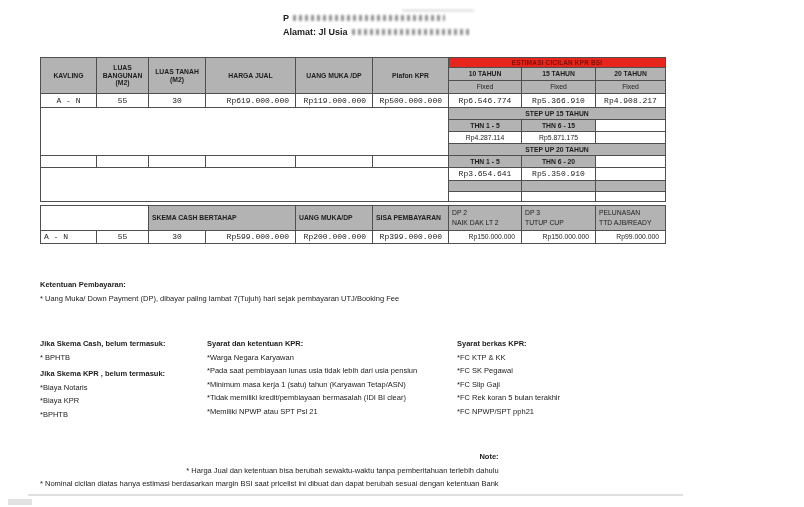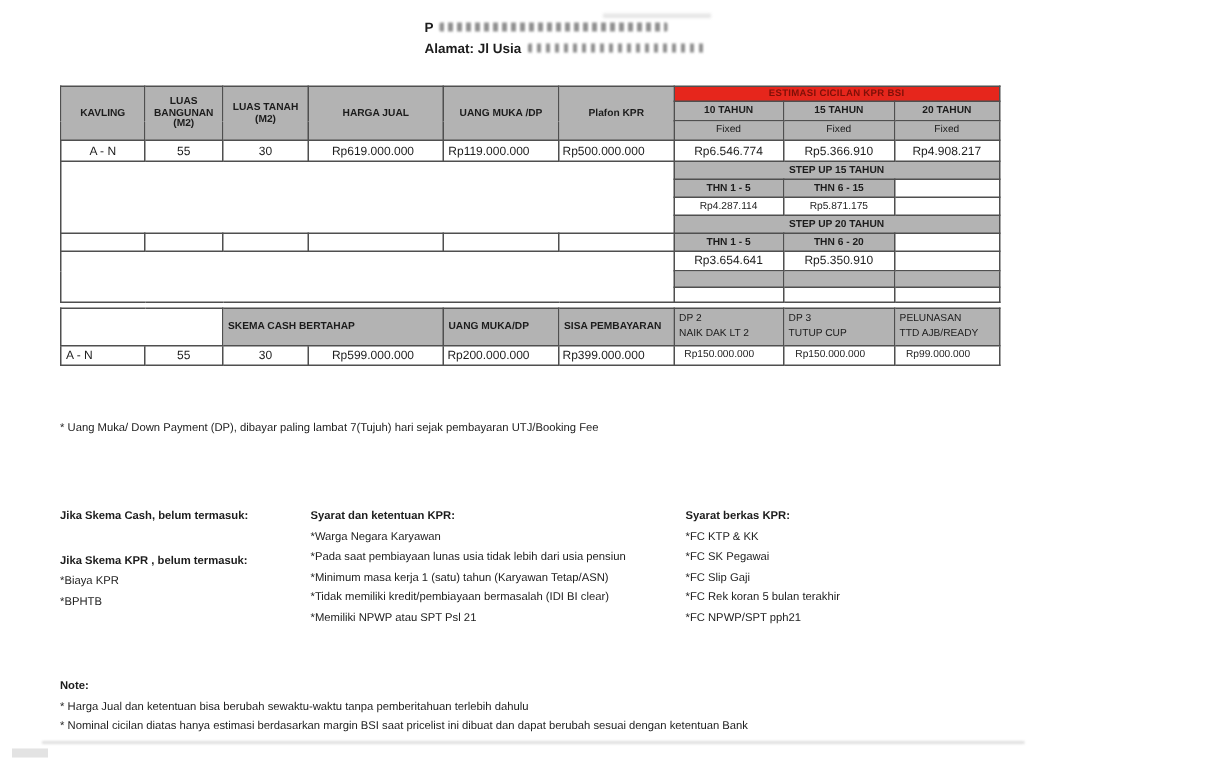--- a/index.html
+++ b/index.html
@@ -16,35 +16,35 @@
   .redacted.r2 { width: 118px; }
 
   table { border-collapse: collapse; table-layout: fixed; position: absolute; left: 40px; }
   #tbl-price { top: 57px; }
   #tbl-cash  { top: 205px; }
   td, th { border: 1px solid #4f4f4f; padding: 0 2px; font-size: 6.8px; line-height: 1.15;
            overflow: hidden; white-space: nowrap; vertical-align: middle; text-align: center; }
   th { font-weight: bold; }
   .gray { background: #b3b3b3; }
   .red-band { background: #e6261c; color: #7e1008; font-weight: bold; font-size: 6.4px; letter-spacing: .2px; }
-  .serif { font-family: Liberation Sans, sans-serif; font-size: 8px; margin-top: 36px; }
-  .num { text-align: right; padding-right: 19px; }
+  .serif { font-family: Liberation Mono, monospace; font-size: 8px; margin-top: 36px; }
+  .num { text-align: right; padding-right: 6px; }
   .ctr { text-align: center; }
   .lft { text-align: left; padding-left: 3px; }
   .two-line { line-height: 1.5; }
   .two-line div { text-align: left; }
 
   .text-section { position: absolute; font-size: 7.5px; line-height: 13.5px; white-space: nowrap; }
   .text-section .sec-title { font-weight: bold; }
   #ketentuan { top: 278px; left: 40px; }
   #col-cash-terms { top: 337px; left: 40px; width: 166px; }
   #col-syarat-kpr { top: 337px; left: 207px; width: 248px; }
   #col-syarat-berkas { top: 337px; left: 457px; width: 230px; }
-  #note { top: 450px; left: 40px; }
-  .spacer-title { margin-top: 16px; }
+  #note { top: 450px; left: 40px; text-align: right; }
+  .spacer-title { margin-top: 3px; }
 
   .artifact { position: absolute; background: #9a9a9a; }
   #artifact-top { top: 9px; left: 402px; width: 72px; height: 3px; opacity: .25; filter: blur(1px); }
   #artifact-bottom-line { top: 494px; left: 28px; width: 655px; height: 2px; opacity: .30; filter: blur(0.6px); }
   #artifact-bottom-blob { top: 499px; left: 8px; width: 24px; height: 6px; opacity: .28; filter: blur(0.5px); }
 </style>
 </head>
 <body>
 
 <div>
@@ -191,26 +191,29 @@
       <td class="serif num">Rp200.000.000</td>
       <td class="serif num">Rp399.000.000</td>
       <td class="num">Rp150.000.000</td>
       <td class="num">Rp150.000.000</td>
       <td class="num">Rp99.000.000</td>
     </tr>
   </tbody>
     </table>
 
   <div class="text-section" id="ketentuan">
+    <div class="sec-title">Ketentuan Pembayaran:</div>
     <div>* Uang Muka/ Down Payment (DP), dibayar paling lambat 7(Tujuh) hari sejak pembayaran UTJ/Booking Fee</div>
   </div>
 
   <div class="text-section" id="col-cash-terms">
     <div class="sec-title">Jika Skema Cash, belum termasuk:</div>
+    <div>* BPHTB</div>
     <div class="sec-title spacer-title">Jika Skema KPR , belum termasuk:</div>
+    <div>*Biaya Notaris</div>
     <div>*Biaya KPR</div>
     <div>*BPHTB</div>
   </div>
 
   <div class="text-section" id="col-syarat-kpr">
     <div class="sec-title">Syarat dan ketentuan KPR:</div>
     <div>*Warga Negara Karyawan</div>
     <div>*Pada saat pembiayaan lunas usia tidak lebih dari usia pensiun</div>
     <div>*Minimum masa kerja 1 (satu) tahun (Karyawan Tetap/ASN)</div>
     <div>*Tidak memiliki kredit/pembiayaan bermasalah (IDI BI clear)</div>

